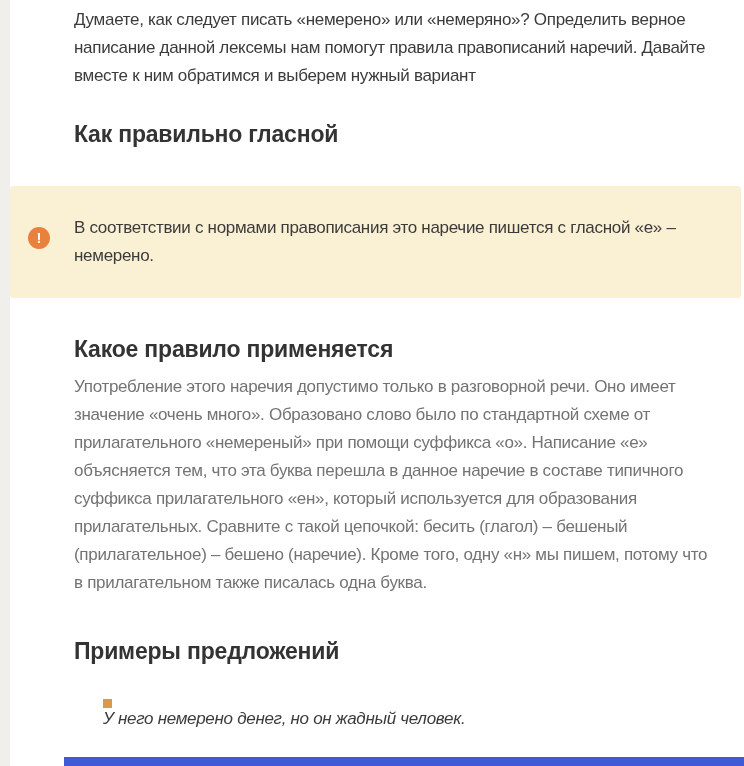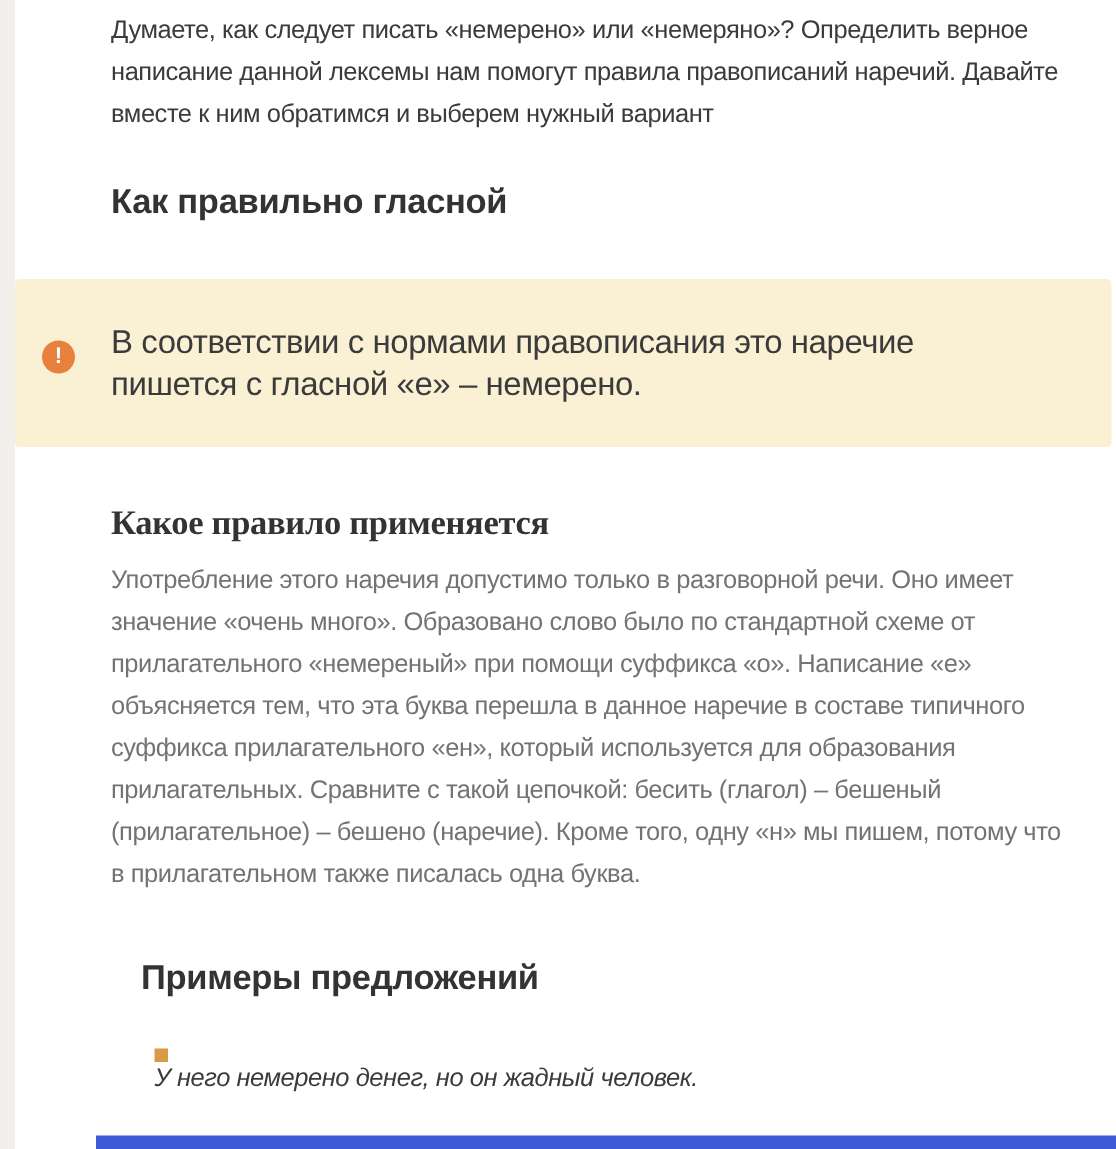--- a/index.html
+++ b/index.html
@@ -35,22 +35,22 @@
     color: #3b3b3b;
   }
   h2.section-heading {
     font-size: 23px;
     line-height: 28px;
     font-weight: 700;
     color: #333333;
     letter-spacing: -0.2px;
   }
   .heading-how { margin-top: 30px; }
-  .heading-rule { margin-top: 37px; font-family: Liberation Serif, serif; }
-  .heading-examples { margin-top: 40px; margin-left: 20px; }
+  .heading-rule { margin-top: 37px; }
+  .heading-examples { margin-top: 40px; }
   .alert {
     position: relative;
     margin-top: 38px;
     margin-left: 10px;
     margin-right: 3px;
     min-height: 112px;
     background: #faf0d3;
     border-radius: 3px;
     display: flex;
     align-items: center;
@@ -66,21 +66,21 @@
     color: #ffffff;
     font-weight: 700;
     font-size: 15px;
     line-height: 22px;
     text-align: center;
     display: block;
   }
   .alert-text {
     margin: 20px 40px 20px 64px;
     max-width: 620px;
-    font-size: 22px;
+    font-size: 17px;
     line-height: 28px;
     letter-spacing: -0.3px;
     color: #3b3b3b;
   }
   .rule-paragraph {
     margin-top: 10px;
     max-width: 648px;
     font-size: 17px;
     line-height: 28px;
     letter-spacing: -0.3px;

